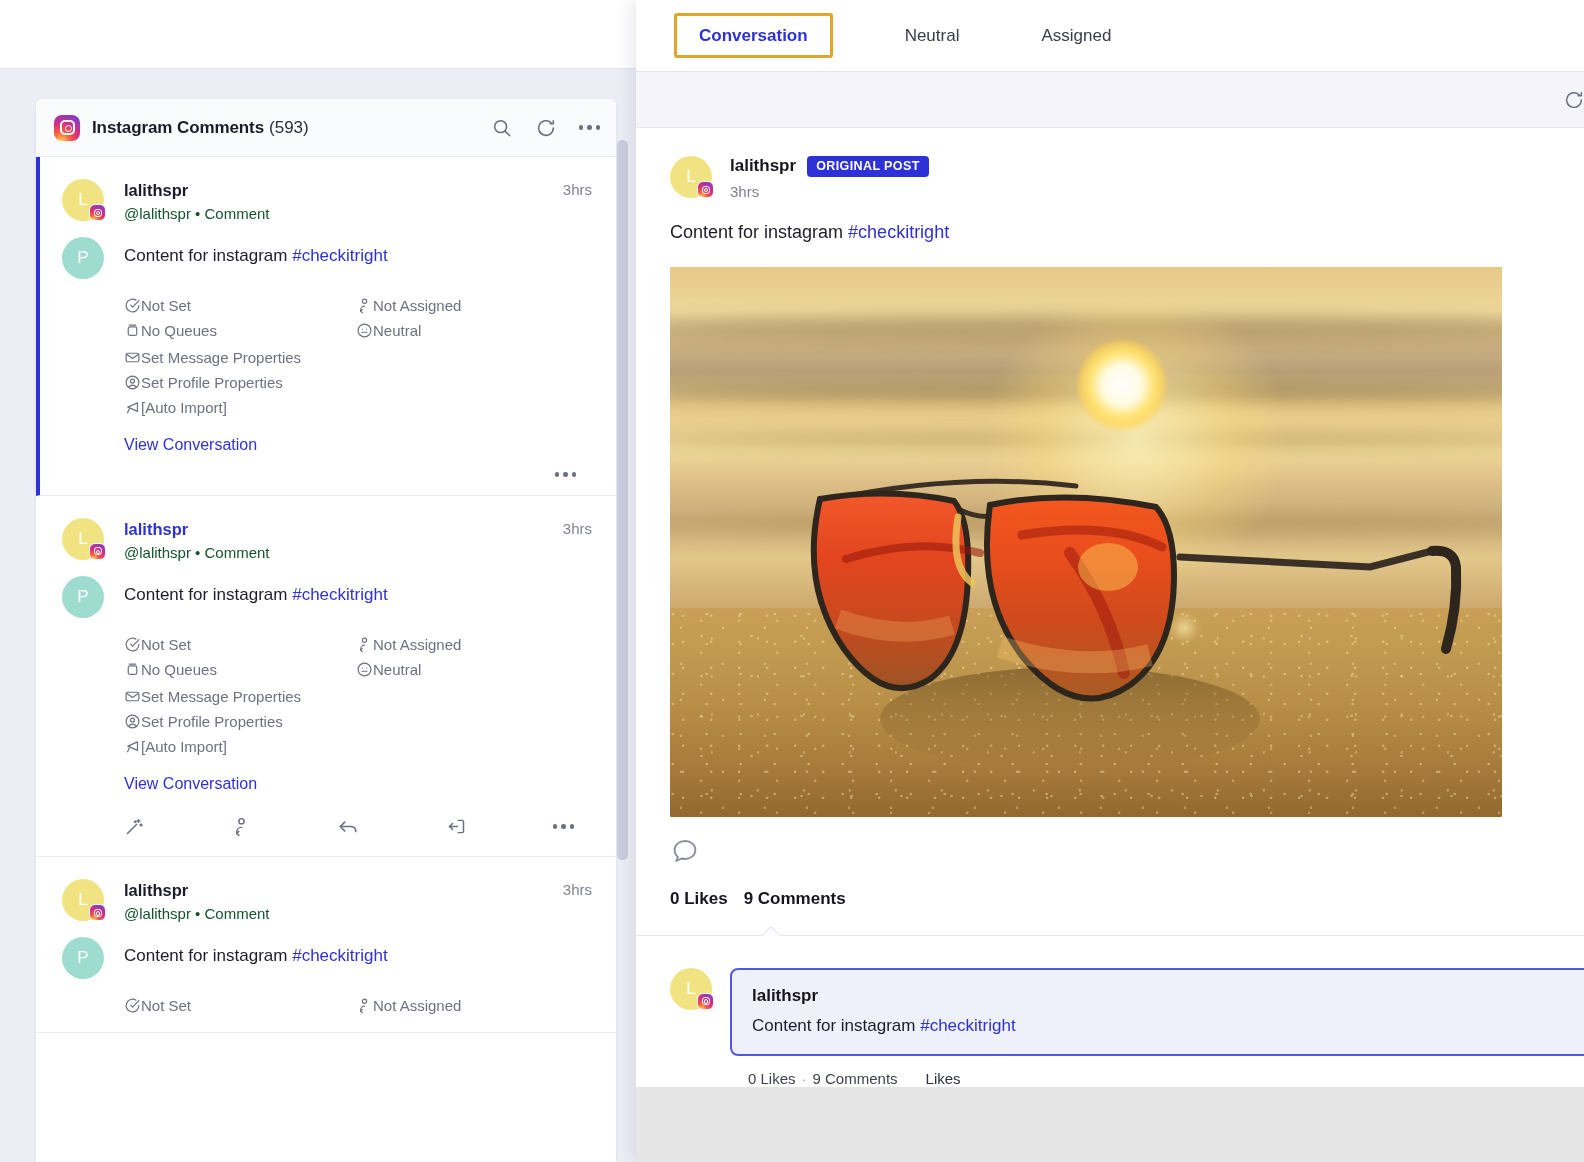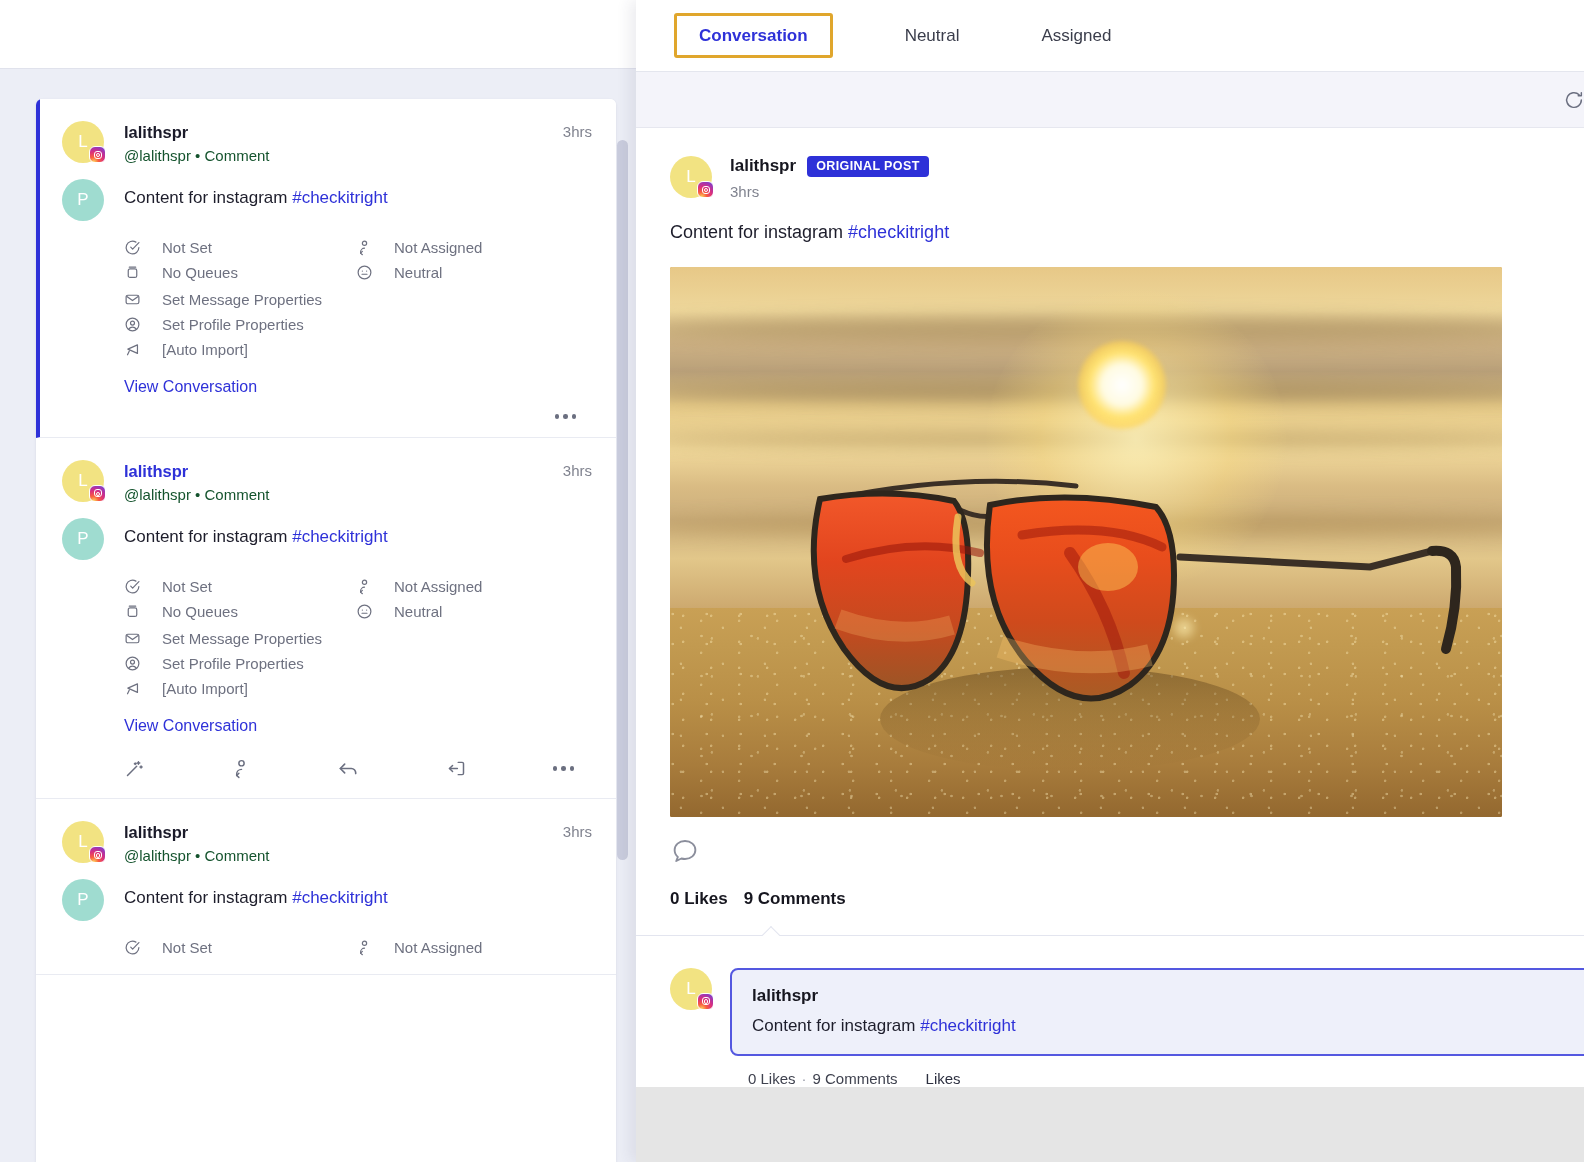--- a/index.html
+++ b/index.html
@@ -100,21 +100,21 @@
 
   .ci-body { display: flex; align-items: flex-start; margin-top: 12px; }
   .ci-body .avatar-wrap { width: 42px; height: 42px; }
   .ci-text { margin-left: 20px; font-size: 17px; color: #1d1d2b; line-height: 1.35; padding-top: 8px; }
   .hash { color: #2e31d8; }
 
   .meta-grid {
     margin-left: 62px; margin-top: 18px;
     display: grid; grid-template-columns: 232px auto; row-gap: 8px;
   }
-  .meta-row { display: flex; align-items: center; gap: 21px; font-size: 15px; color: #6e7180; }
+  .meta-row { display: flex; align-items: center; gap: 0; font-size: 15px; color: #6e7180; }
   .meta-row svg { flex: 0 0 auto; }
   .meta-stack { margin-left: 62px; margin-top: 10px; display: flex; flex-direction: column; gap: 8px; }
 
   .view-conv {
     margin-left: 62px; margin-top: 20px;
     font-size: 16px; color: #2e31d8; cursor: pointer;
   }
   .item-actions {
     display: flex; align-items: center;
     margin-top: 22px; padding: 0 18px 0 62px;
@@ -288,20 +288,46 @@
 </head>
 <body>
 
 <div class="screen">
 
   <div class="left-panel">
     <div class="left-page-bg"></div>
 
     <div class="list-card">
 
+      <div class="list-header">
+        <div class="ig-logo">
+          <div class="ig-inner"></div>
+        </div>
+        <div class="list-title">Instagram Comments</div>
+        <div class="list-count">(593)</div>
+        <div class="hdr-actions">
+          <span class="hdr-ico">
+            <svg width="22" height="22" viewBox="0 0 24 24" fill="none" stroke="currentColor" stroke-width="1.7">
+              <circle cx="10.5" cy="10.5" r="6.5"></circle>
+                <line x1="15.4" y1="15.4" x2="20.5" y2="20.5" stroke-linecap="round"></line>
+            </svg>
+          </span>
+          <span class="hdr-ico">
+            <svg width="22" height="22" viewBox="0 0 24 24" fill="none" stroke="currentColor" stroke-width="1.7">
+              <path d="M20 12a8 8 0 1 1-2.4-5.7" stroke-linecap="round"></path>
+              <polyline points="20,4 20,7.4 16.6,7.4" stroke-linecap="round" stroke-linejoin="round"></polyline>
+            </svg>
+          </span>
+          <span class="dots-h">
+              <i></i>
+              <i></i>
+              <i></i>
+            </span>
+        </div>
+      </div>
 
       <div class="conv-item selected">
         <div class="ci-top">
           <div class="avatar-wrap">
             <div class="avatar">L</div>
             <div class="ig-badge">
                 <div class="b-inner"></div>
               </div>
           </div>
           <div class="ci-names">

